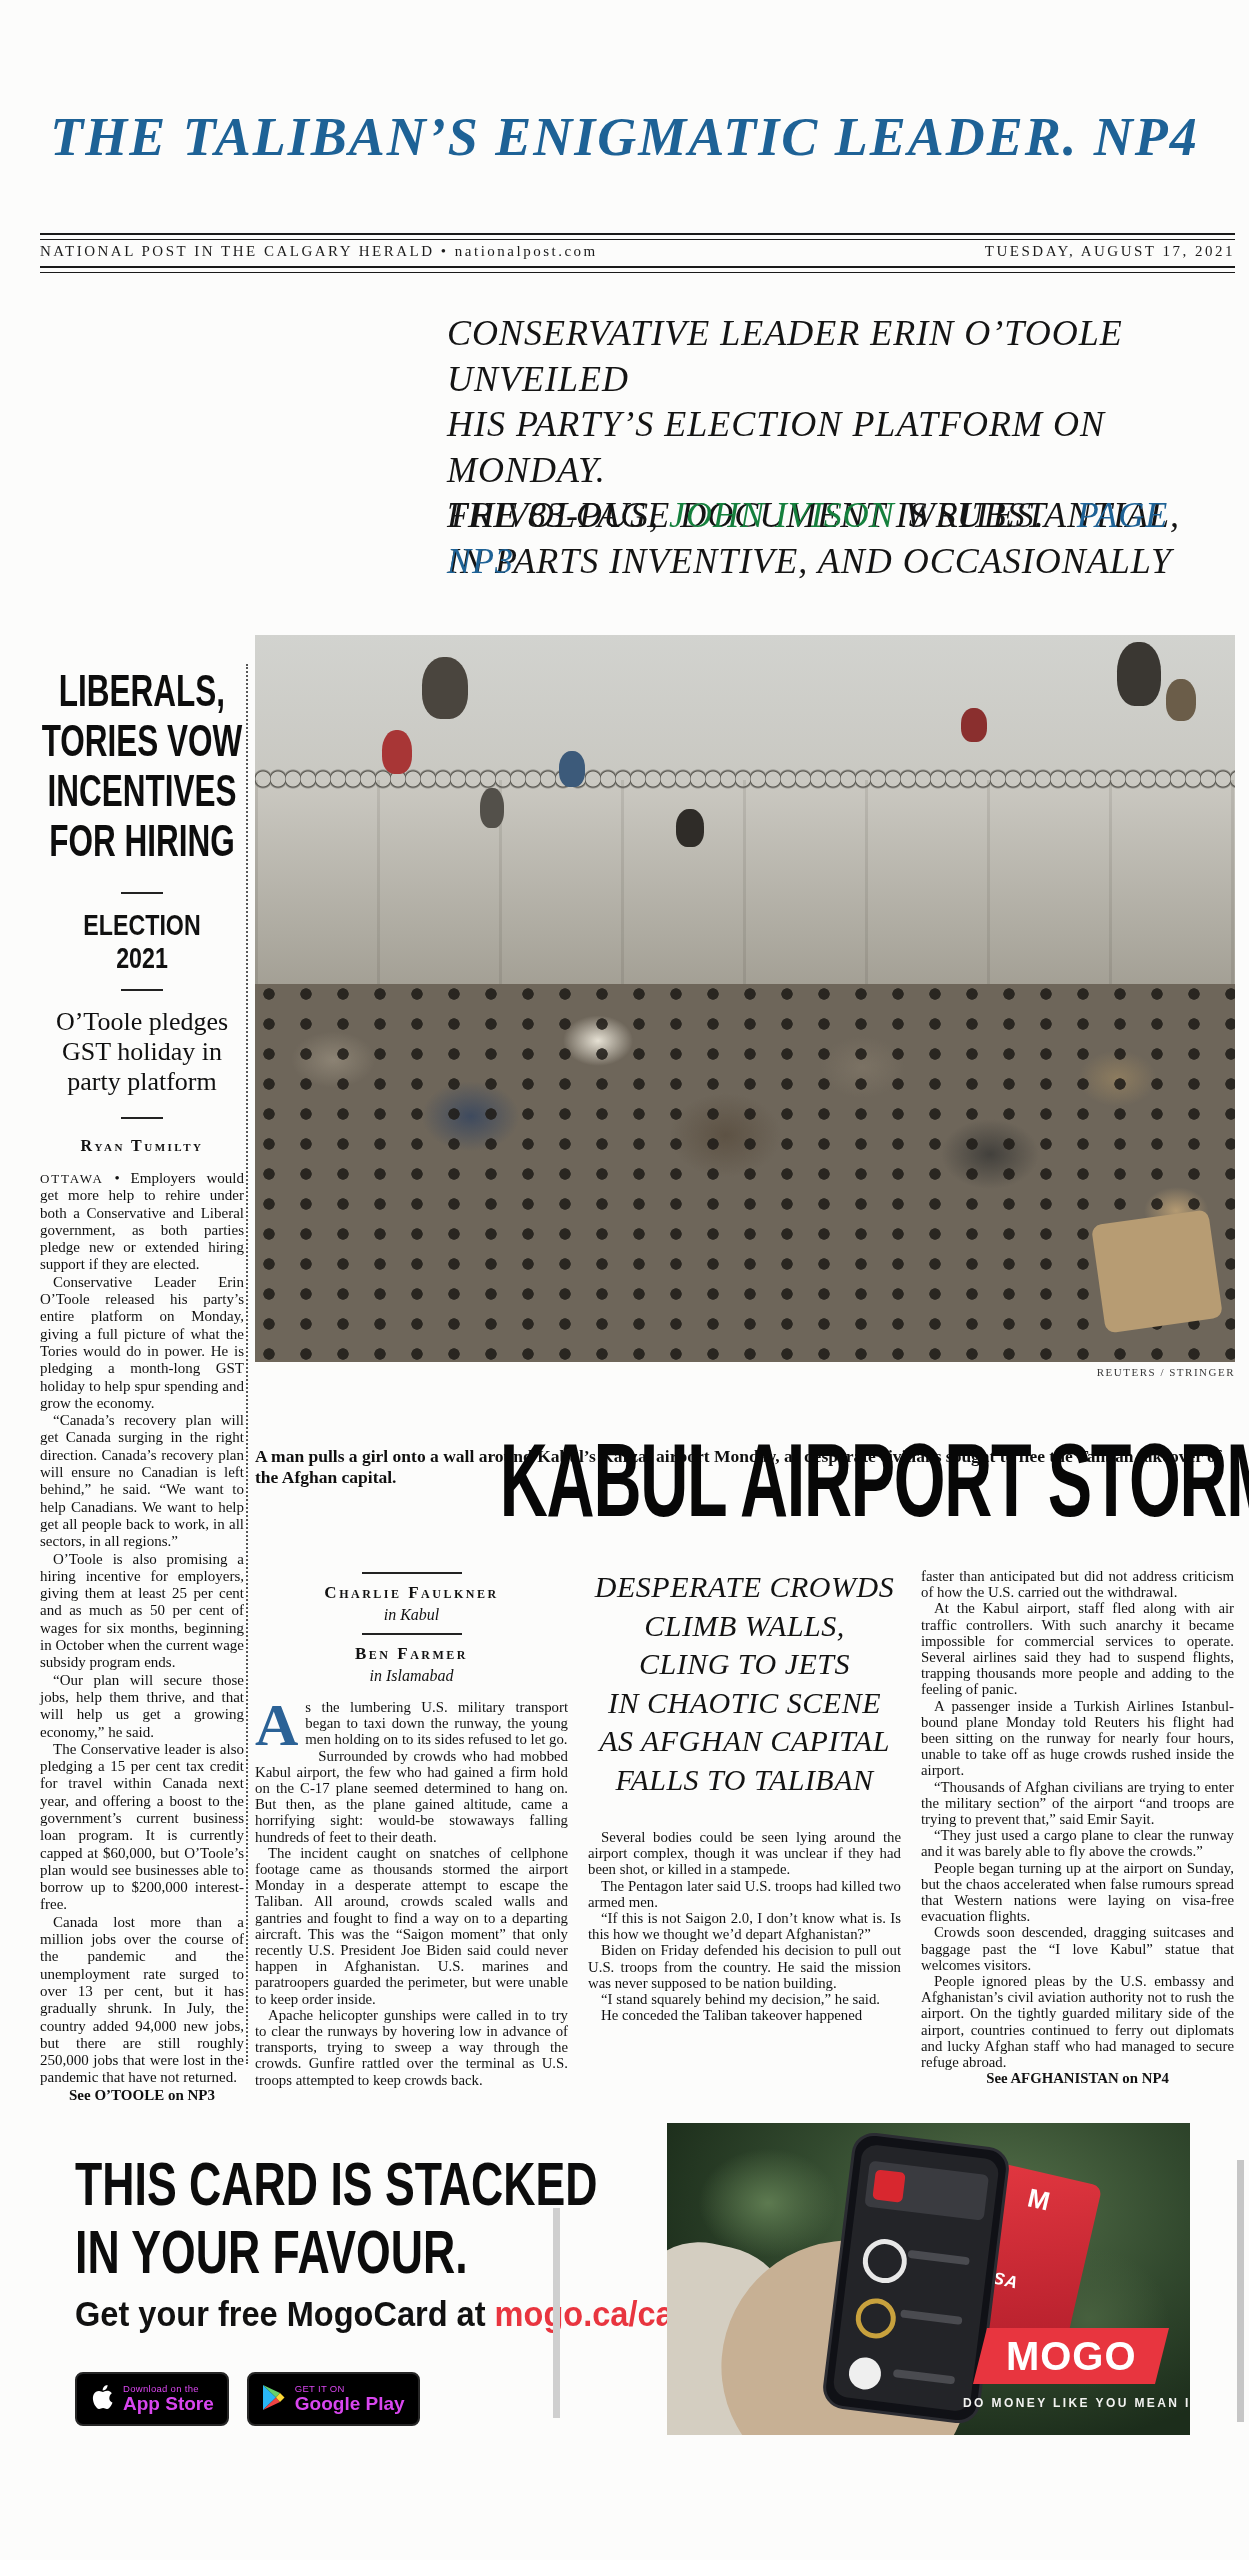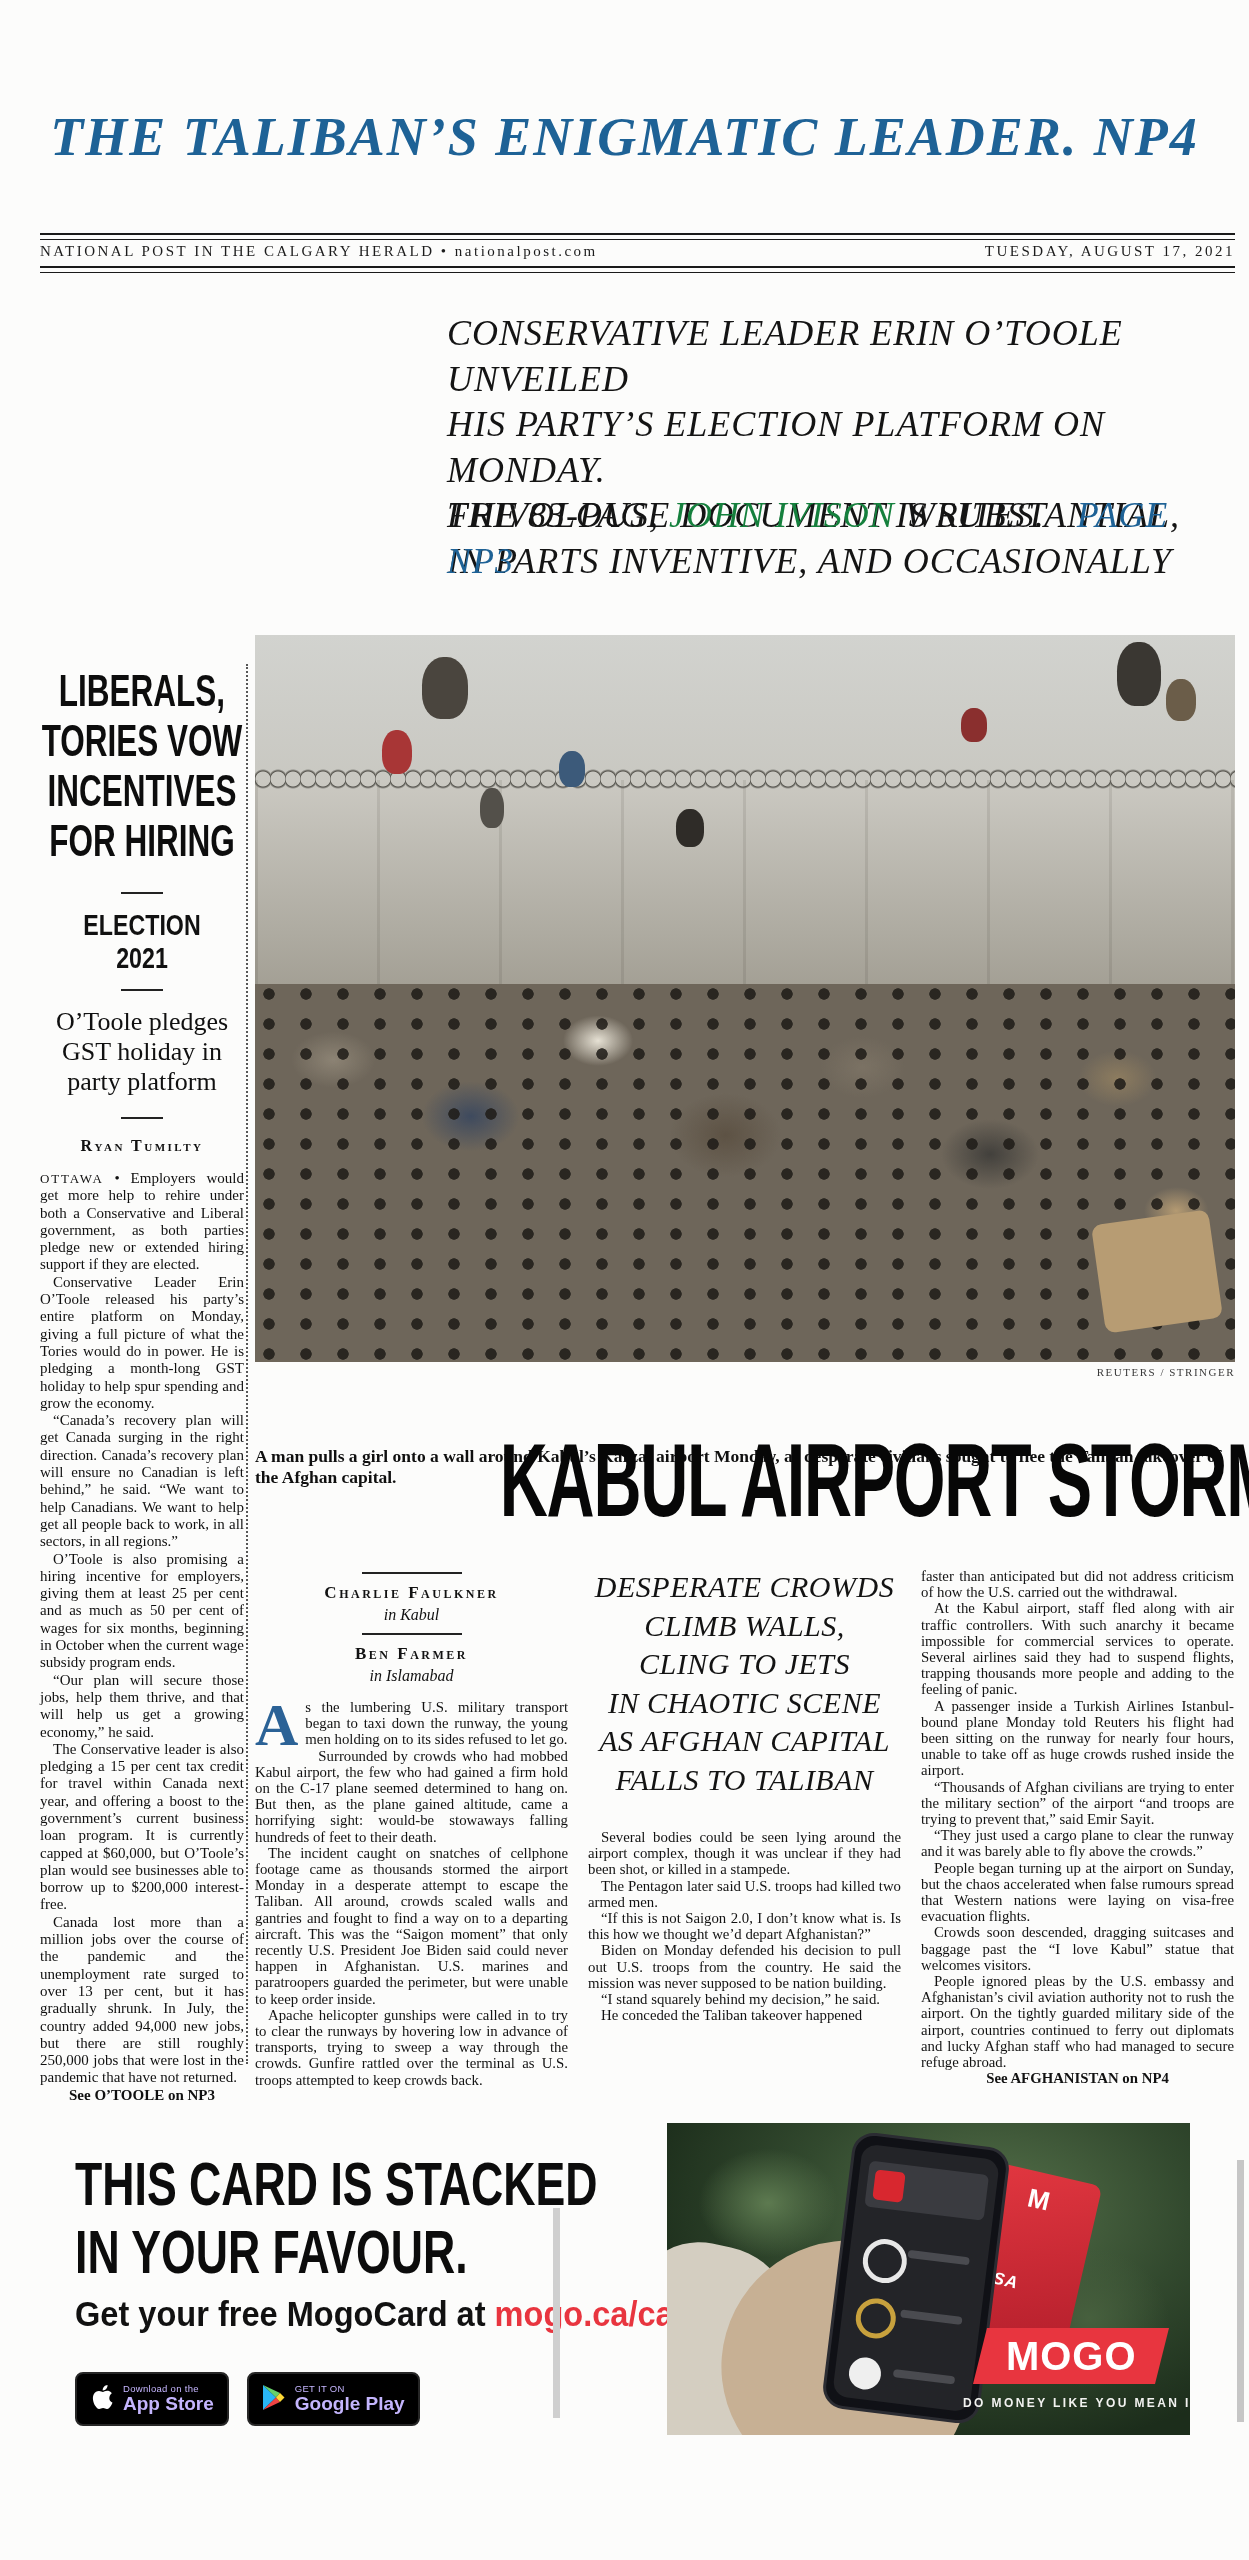--- a/index.html
+++ b/index.html
@@ -91,21 +91,21 @@
   .pull-quote{text-align:center;font:italic 30px/38.5px "Liberation Serif",serif;color:#131313;
     white-space:pre-line;margin:0 0 30px;letter-spacing:0.5px;}
 
   
   .ad-headline{left:75px;top:2150px;font:800 62px/68px "Liberation Sans",sans-serif;color:#0c0c0c;
     transform:scaleX(0.72);transform-origin:0 0;white-space:pre-line;}
   .ad-cta{left:75px;top:2294px;font:700 35px "Liberation Sans",sans-serif;color:#111;
     transform:scaleX(0.93);transform-origin:0 0;white-space:nowrap;}
   .red{color:#e8353f;}
   .badges{left:75px;top:2372px;display:flex;gap:18px;}
-  .badge{height:50px;background:#000;border:2px solid #262626;border-radius:8px;color:#c4b5fd;
+  .badge{height:50px;background:#000;border:2px solid #262626;border-radius:8px;color:#d946ef;
     display:flex;align-items:center;gap:9px;padding:0 13px;font-family:"Liberation Sans",sans-serif;}
   .badge .txt{display:flex;flex-direction:column;line-height:1.05;}
   .badge .small{font-size:9.5px;letter-spacing:0.3px;}
   .badge .big{font-size:19px;font-weight:700;}
   .grey-bar{left:553px;top:2208px;width:7px;height:210px;background:#cfcfcf;}
   .edge-bar{left:1237px;top:2160px;width:7px;height:262px;background:#c6c6c6;}
 
   .ad-photo{left:667px;top:2123px;width:523px;height:312px;overflow:hidden;
     background:radial-gradient(360px 240px at 62% 28%,#55714a 0%,#32492e 55%,#1c2d1b 100%);}
   .blob{position:absolute;border-radius:50%;}
@@ -217,21 +217,21 @@
   <section class="abs story-col c2">
     <div class="pull-quote">DESPERATE CROWDS
 CLIMB WALLS,
 CLING TO JETS
 IN CHAOTIC SCENE
 AS AFGHAN CAPITAL
 FALLS TO TALIBAN</div>
     <p class="ind">Several bodies could be seen lying around the airport complex, though it was unclear if they had been shot, or killed in a stampede.</p>
     <p class="ind">The Pentagon later said U.S. troops had killed two armed men.</p>
     <p class="ind">“If this is not Saigon 2.0, I don’t know what is. Is this how we thought we’d depart Afghanistan?”</p>
-    <p class="ind">Biden on Monday defended his decision to pull out U.S. troops from the country. He said the mission was never supposed to be nation building.</p>
+    <p class="ind">Biden on Friday defended his decision to pull out U.S. troops from the country. He said the mission was never supposed to be nation building.</p>
     <p class="ind">“I stand squarely behind my decision,” he said.</p>
     <p class="ind">He conceded the Taliban takeover happened</p>
   </section>
 
   <section class="abs story-col c3">
     <p>faster than anticipated but did not address criticism of how the U.S. carried out the withdrawal.</p>
     <p class="ind">At the Kabul airport, staff fled along with air traffic controllers. With such anarchy it became impossible for commercial services to operate. Several airlines said they had to suspend flights, trapping thousands more people and adding to the feeling of panic.</p>
     <p class="ind">A passenger inside a Turkish Airlines Istanbul-bound plane Monday told Reuters his flight had been sitting on the runway for nearly four hours, unable to take off as huge crowds rushed inside the airport.</p>
     <p class="ind">“Thousands of Afghan civilians are trying to enter the military section” of the airport “and troops are trying to prevent that,” said Emir Sayit.</p>
     <p class="ind">“They just used a cargo plane to clear the runway and it was barely able to fly above the crowds.”</p>

